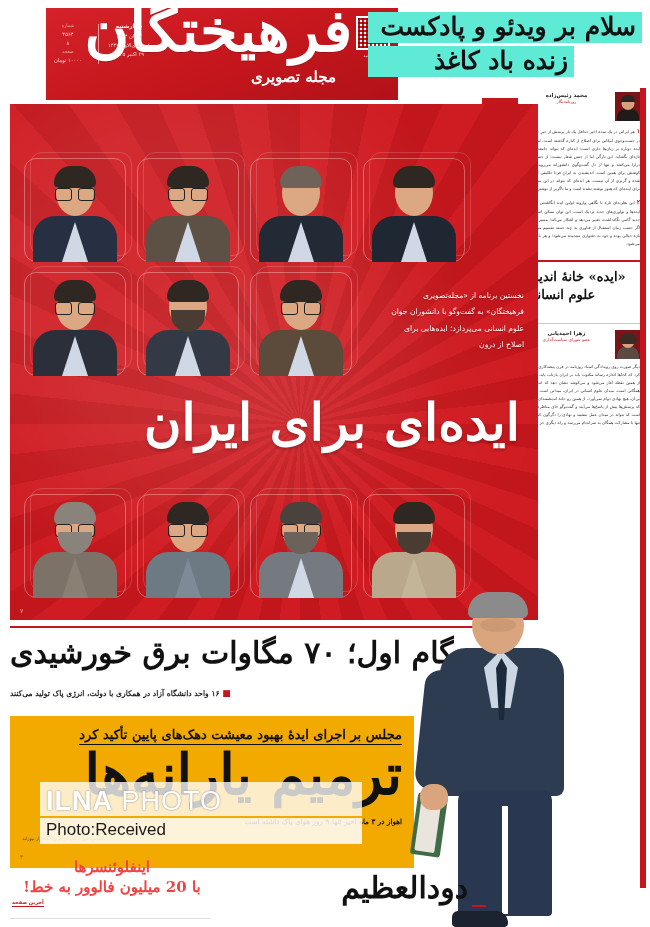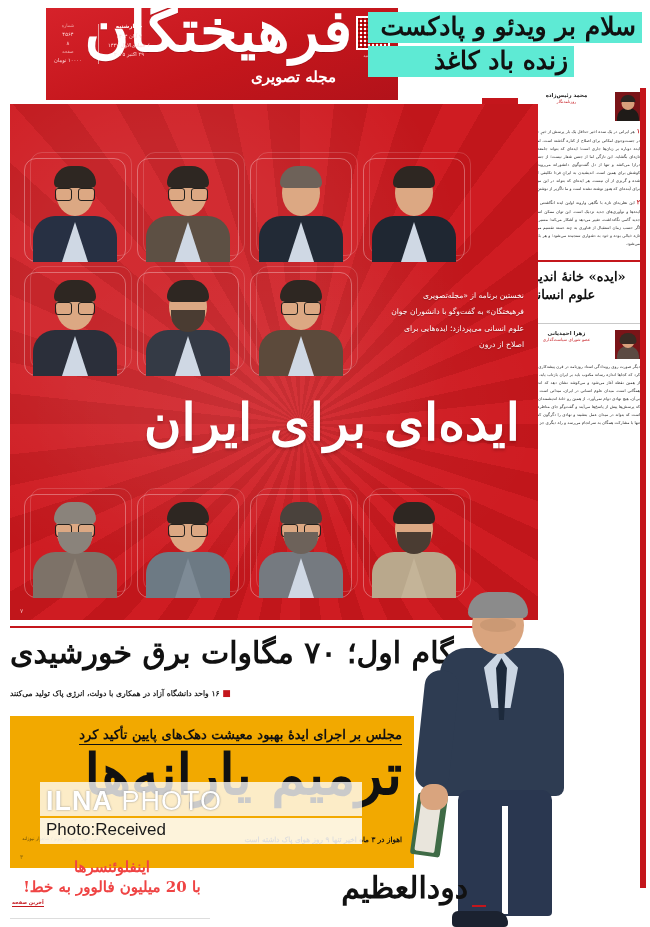--- a/index.html
+++ b/index.html
@@ -245,21 +245,21 @@
     font-size: 13px; font-weight: 700; white-space: nowrap;
     border-bottom: 1px solid #111; padding-bottom: 2px;
   }
   .yband-title {
     position: absolute; right: 12px; top: 30px; width: 380px;
     direction: rtl; text-align: right; color: #111;
     font-family: "DejaVu Serif", "Liberation Serif", serif;
     font-weight: 700; font-size: 56px; line-height: 1; white-space: nowrap;
   }
   .yband-sub {
-    position: absolute; right: 12px; bottom: 24px;
+    position: absolute; right: 12px; bottom: 42px;
     direction: rtl; color: #111; font-size: 7.2px; font-weight: 700;
     font-family: "DejaVu Serif", "Liberation Serif", serif;
   }
   .yband-cred {
     position: absolute; left: 12px; bottom: 26px;
     direction: rtl; color: #6a4d09; font-size: 4.6px; line-height: 1.6; text-align: left;
   }
   .yband-pg {
     position: absolute; left: 10px; bottom: 8px; color: #8a6409; font-size: 6px;
   }

